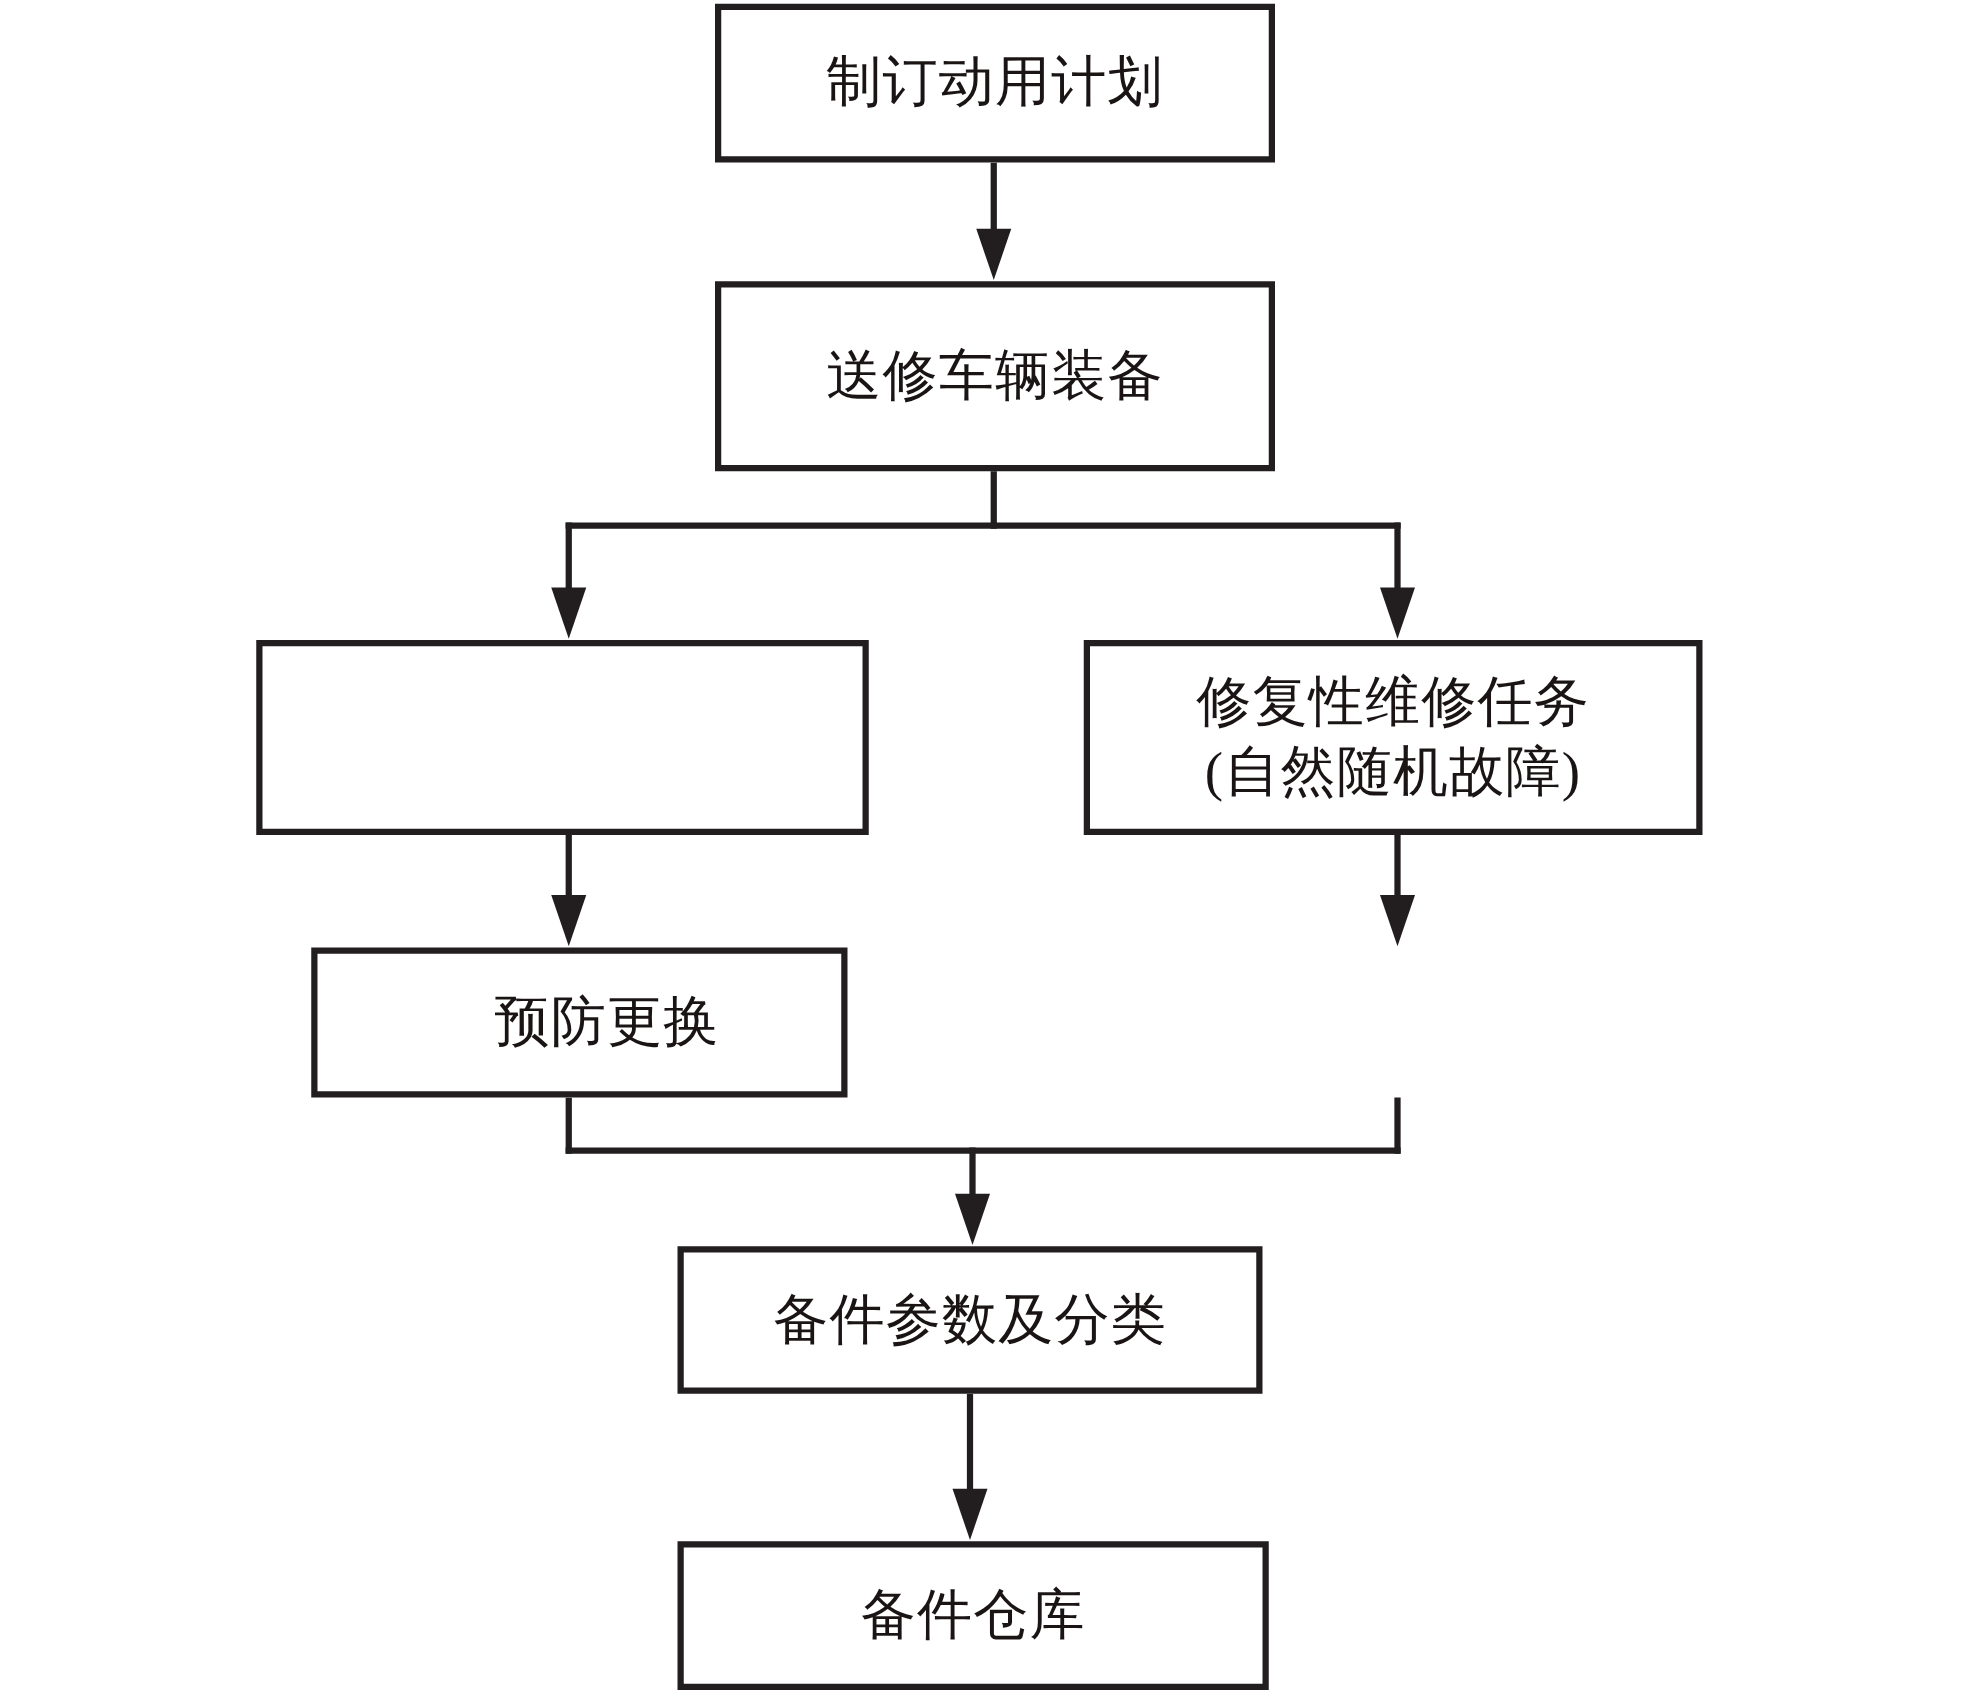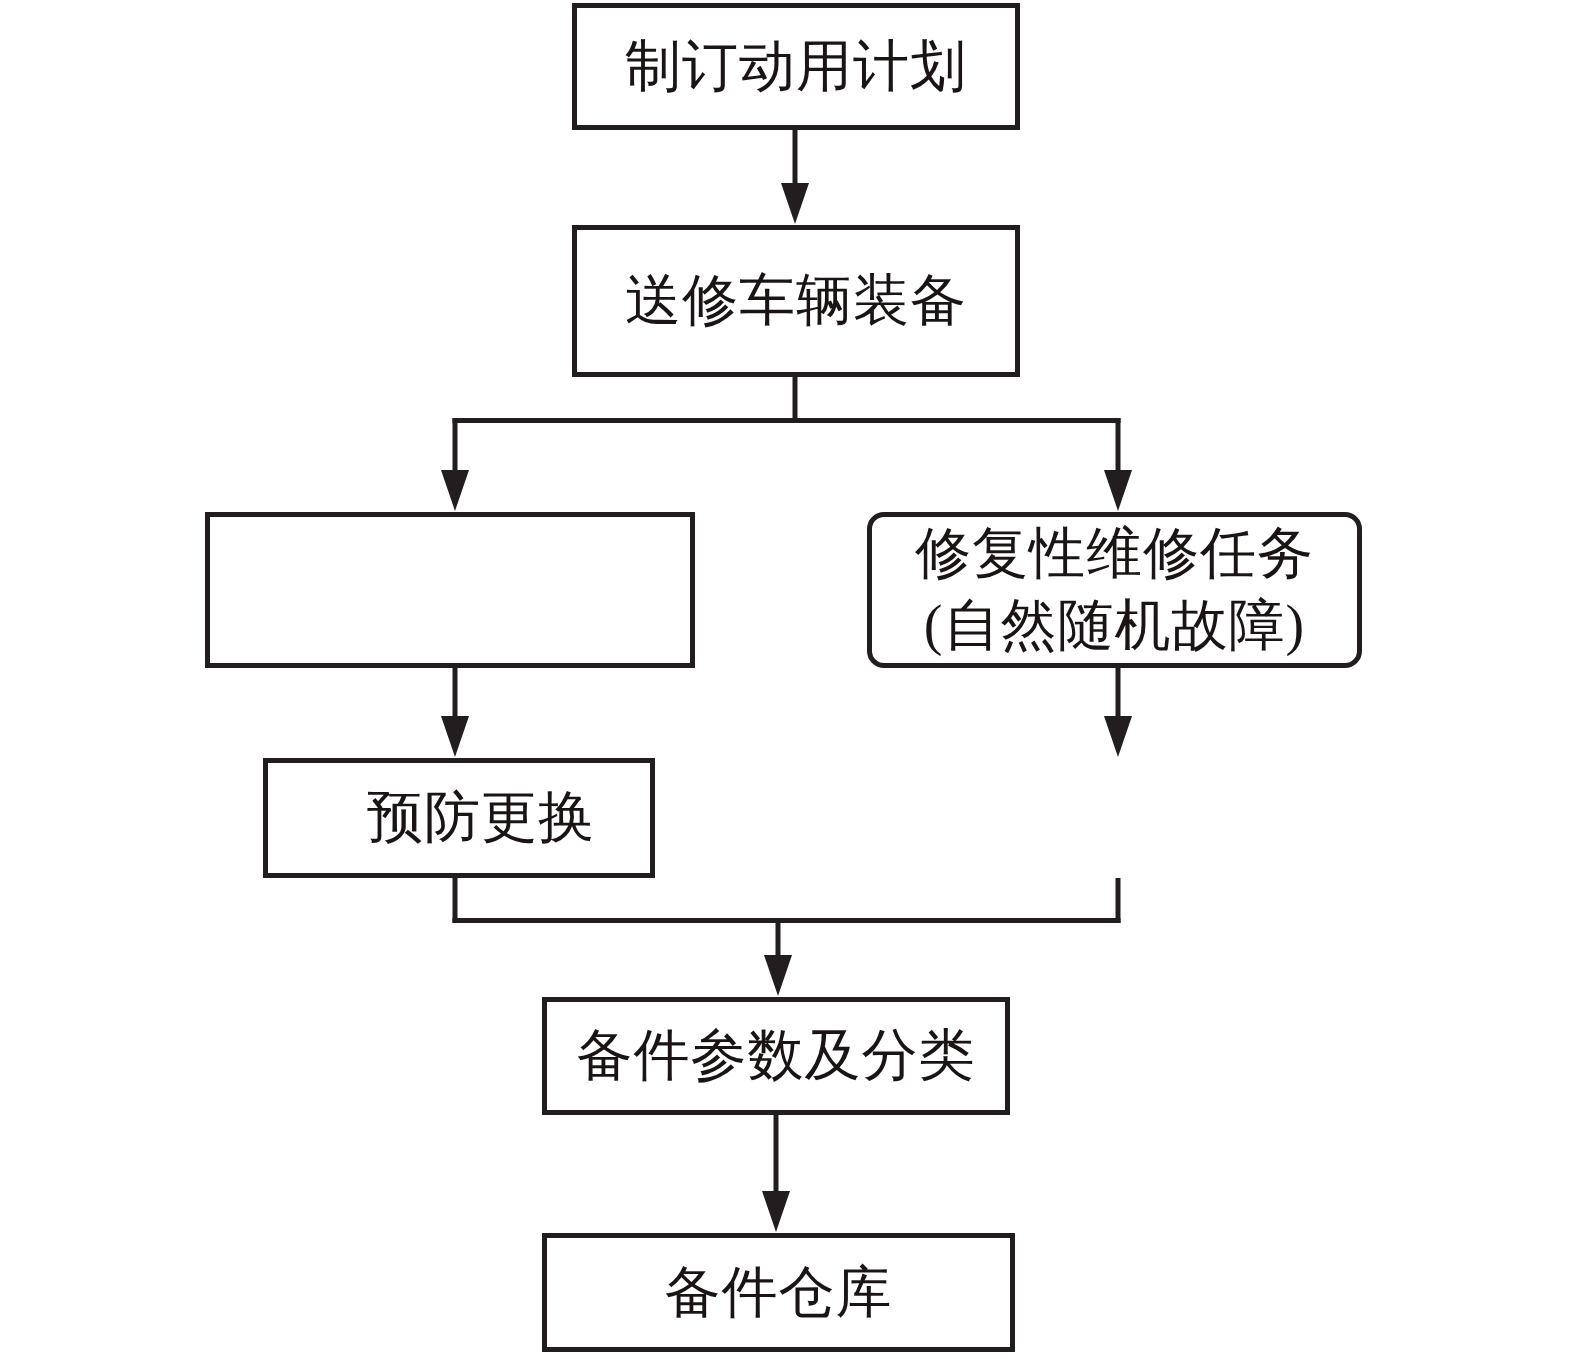--- a/index.html
+++ b/index.html
@@ -29,30 +29,30 @@
     position:absolute;
     box-sizing:border-box;
     border:5px solid var(--line);
     background:var(--bg);
     color:var(--text);
     display:flex;
     flex-direction:column;
     align-items:center;
     justify-content:center;
     text-align:center;
-    font-size:56px;
+    font-size:44px;
     line-height:1.28;
     letter-spacing:1px;
     white-space:nowrap;
   }
   #n-plan      {left:572px;  top:3px;    width:448px; height:127px;}
   #n-send      {left:572px;  top:225px;  width:448px; height:152px;}
   #n-prevtask  {left:205px;  top:512px;  width:490px; height:156px;}
-  #n-corrtask  {left:867px;  top:512px;  width:495px; height:156px;border-radius:17px;}
-  #n-prevrep   {left:263px;  top:758px;  width:392px; height:120px;padding-left:44px;}
+  #n-corrtask  {left:867px;  top:512px;  width:495px; height:156px;}
+  #n-prevrep   {left:249px;  top:758px;  width:429px; height:120px;padding-left:44px;}
   #n-failrep   {left:928px;  top:758px;  width:375px; height:120px;}
   #n-params    {left:542px;  top:997px;  width:468px; height:118px;}
   #n-warehouse {left:542px;  top:1233px; width:473px; height:119px;}
 </style>
 </head>
 <body>
 
 <div class="canvas">
 
   <svg class="wires" viewBox="0 0 1575 1359" xmlns="http://www.w3.org/2000/svg">

